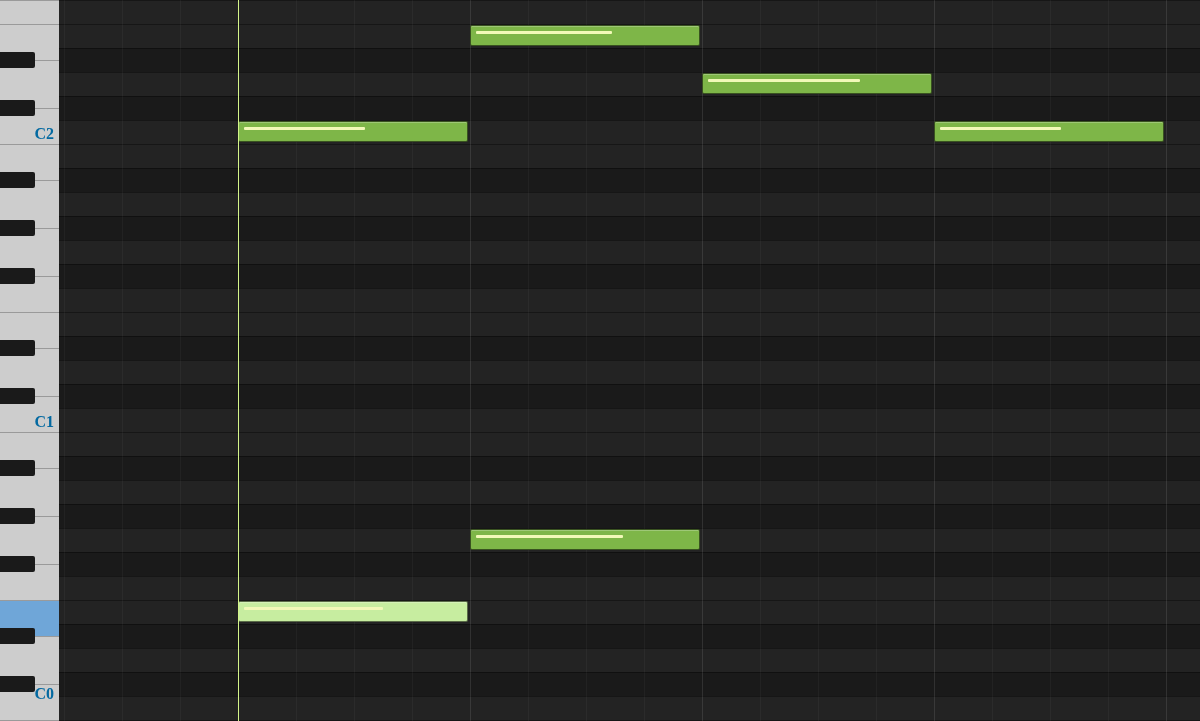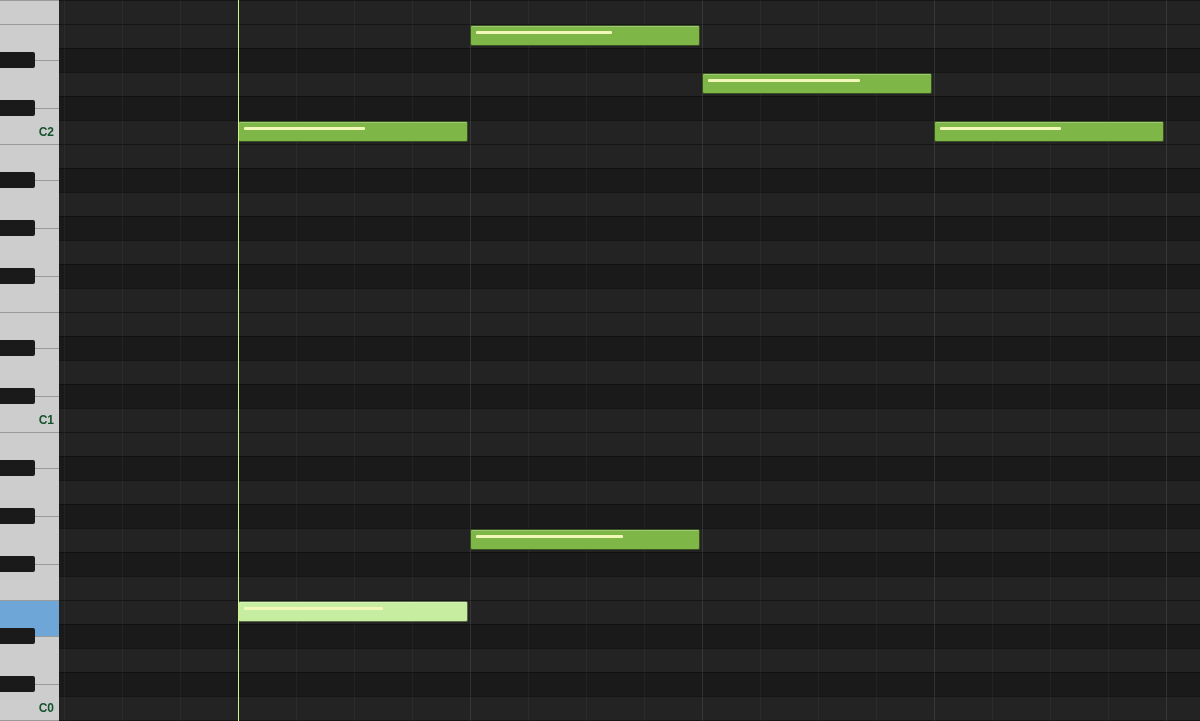--- a/index.html
+++ b/index.html
@@ -28,24 +28,25 @@
   .black-key {
     position: absolute;
     left: 0; width: 35px; height: 16px;
     background: #1a1a1a;
     border-radius: 0 2px 2px 0;
     z-index: 2;
   }
   .key-label {
     position: absolute;
     right: 4px;
-    font-size: 12px;
+    font-size: 16px;
     font-weight: 700;
-    color: #14532d;
+    color: #0369a1;
     line-height: 1;
+    font-family: Liberation Serif, serif;
   }
 
   
   .grid {
     position: absolute;
     left: 59px; top: 0;
     right: 0; bottom: 0;
     background: #1e1e1e;
   }
   .row {
@@ -109,21 +110,21 @@
       <div class="white-key" style="top: 348px; height: 48px;"></div>
       <div class="white-key" style="top: 396px; height: 36px;"></div>
       <div class="key-label" style="top: 414px; margin-left: 11px;">C1</div>
       <div class="white-key" style="top: 432px; height: 36px;"></div>
       <div class="white-key" style="top: 468px; height: 48px;"></div>
       <div class="white-key" style="top: 516px; height: 48px;"></div>
       <div class="white-key" style="top: 564px; height: 36px;"></div>
       <div class="white-key highlight" style="top: 600px; height: 36px;"></div>
       <div class="white-key" style="top: 636px; height: 48px;"></div>
       <div class="white-key" style="top: 684px; height: 36px;"></div>
-      <div class="key-label" style="top: 702px;">C0</div>
+      <div class="key-label" style="top: 686px;">C0</div>
       <div class="white-key" style="top: 720px; height: 24px;"></div>
       <div class="black-key" style="top: 52px;"></div>
       <div class="black-key" style="top: 100px;"></div>
       <div class="black-key" style="top: 172px;"></div>
       <div class="black-key" style="top: 220px;"></div>
       <div class="black-key" style="top: 268px;"></div>
       <div class="black-key" style="top: 340px;"></div>
       <div class="black-key" style="top: 388px;"></div>
       <div class="black-key" style="top: 460px;"></div>
       <div class="black-key" style="top: 508px;"></div>

